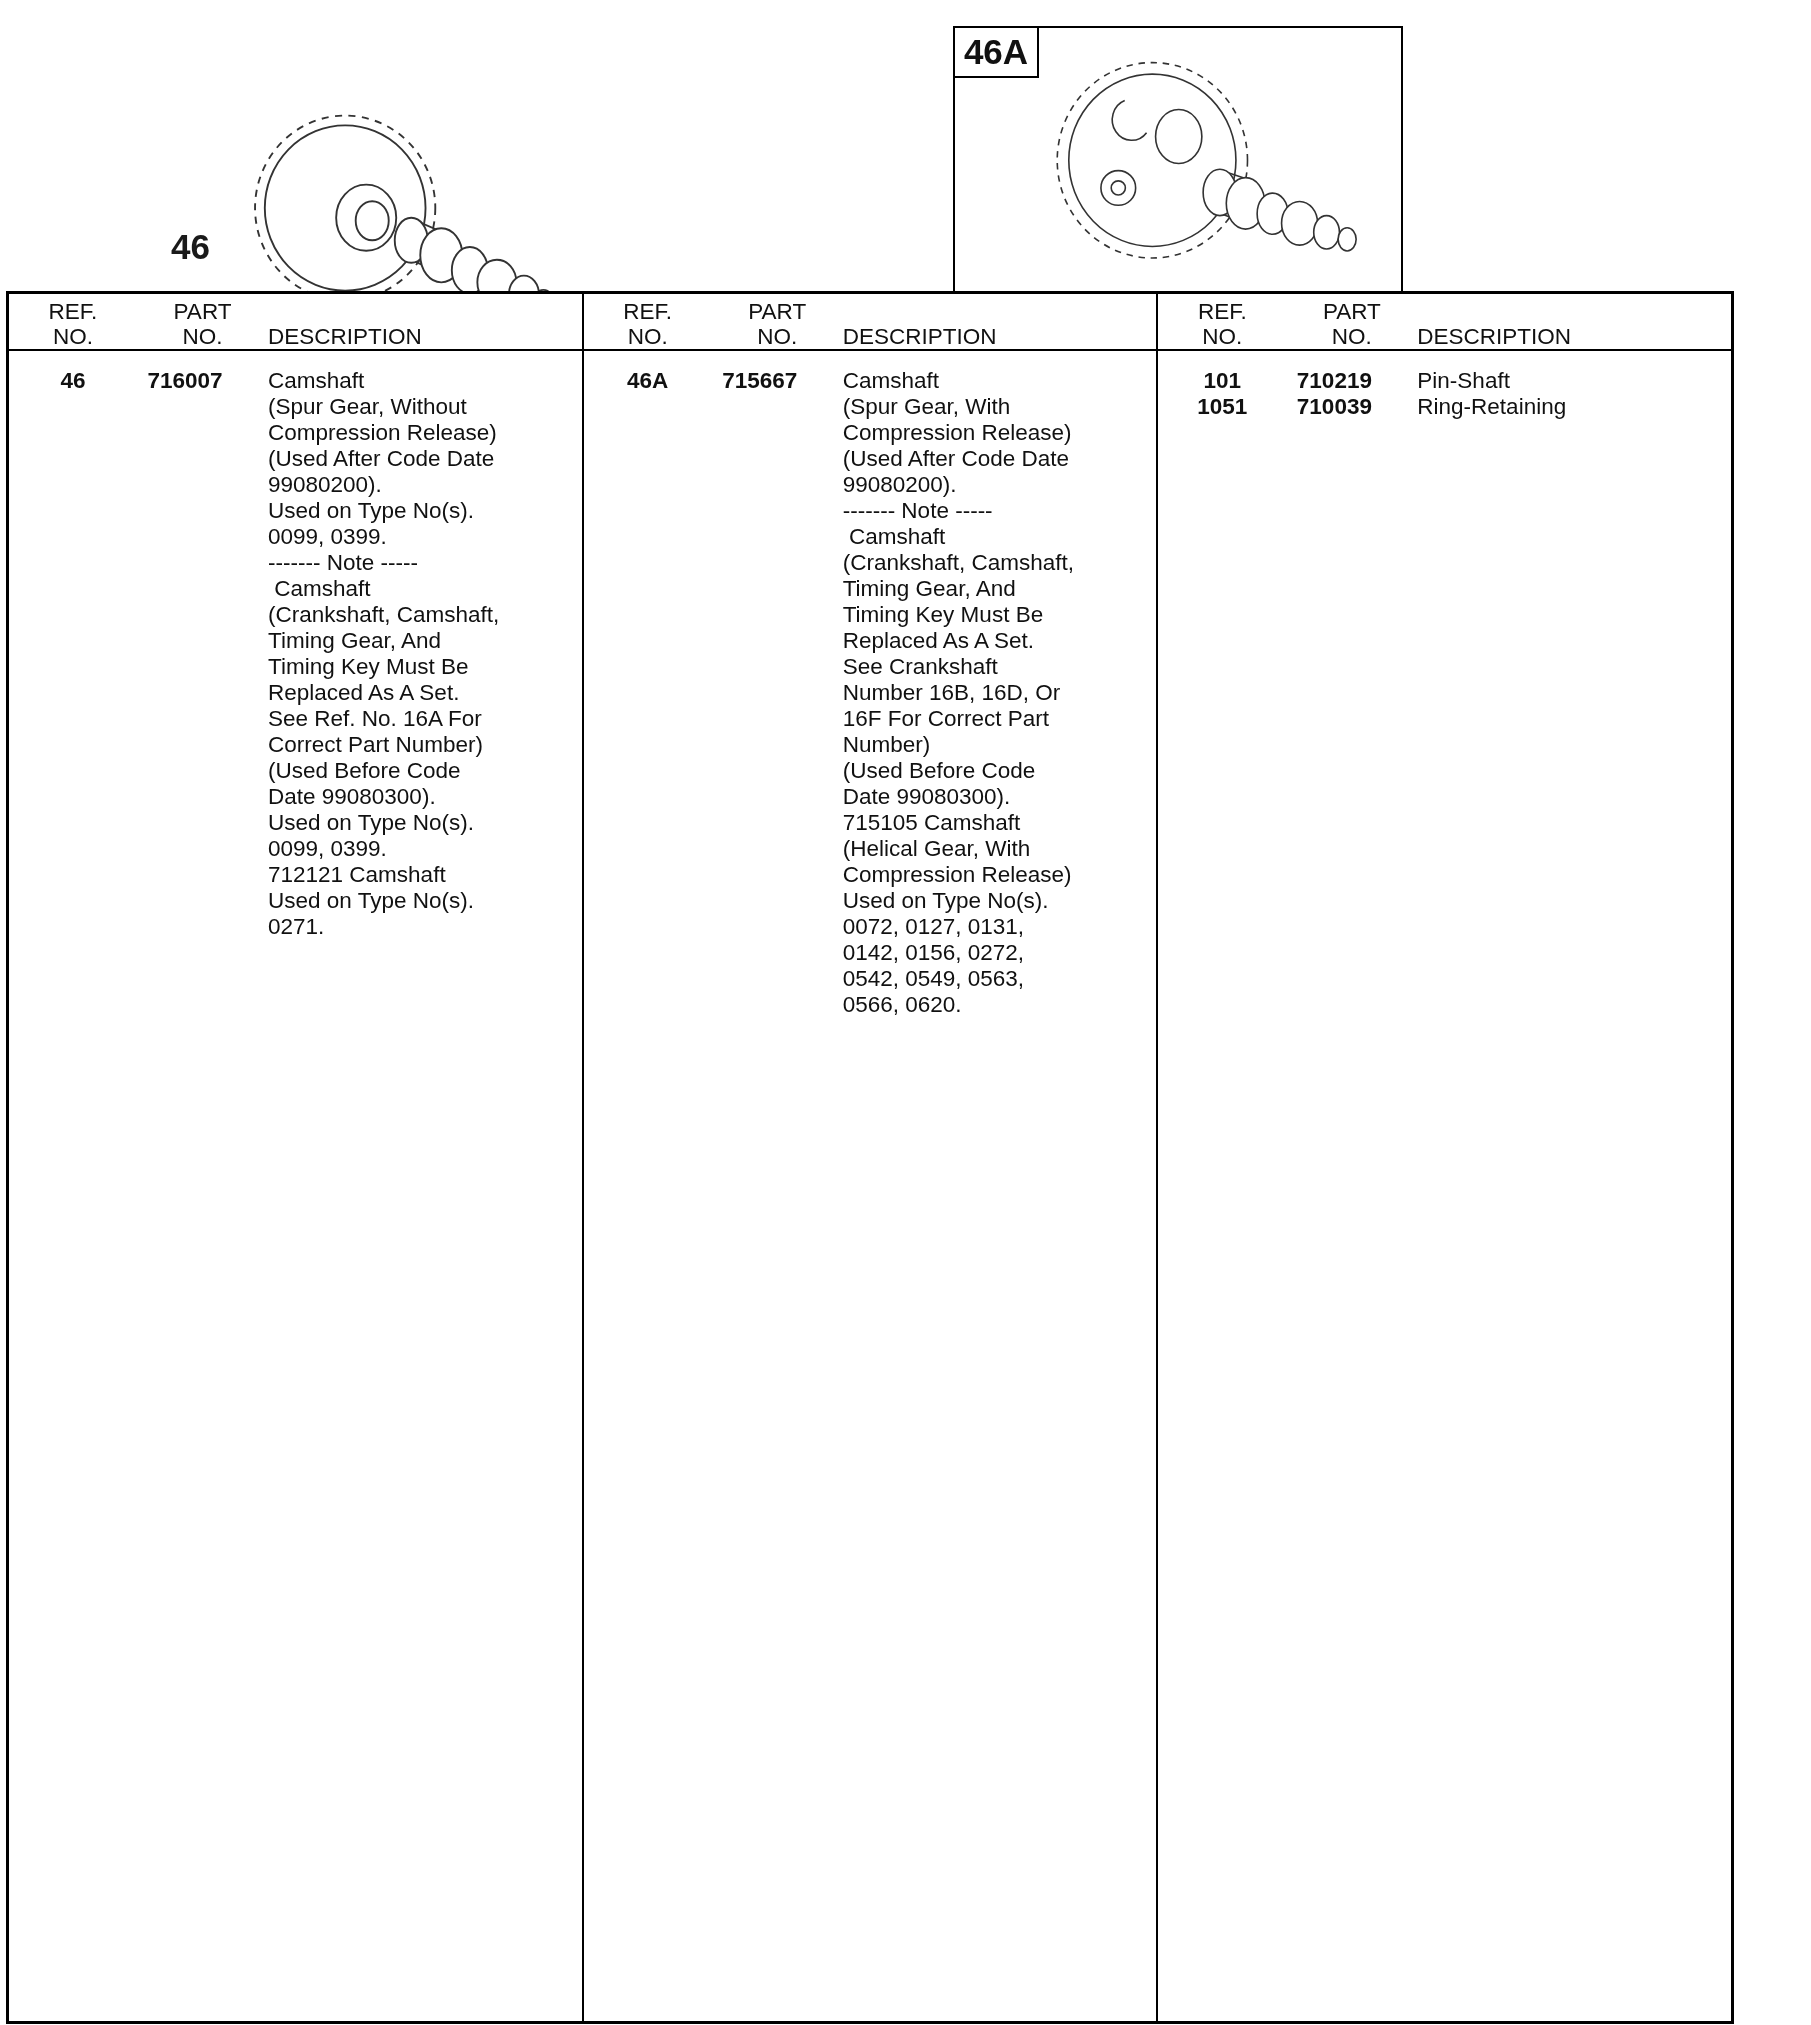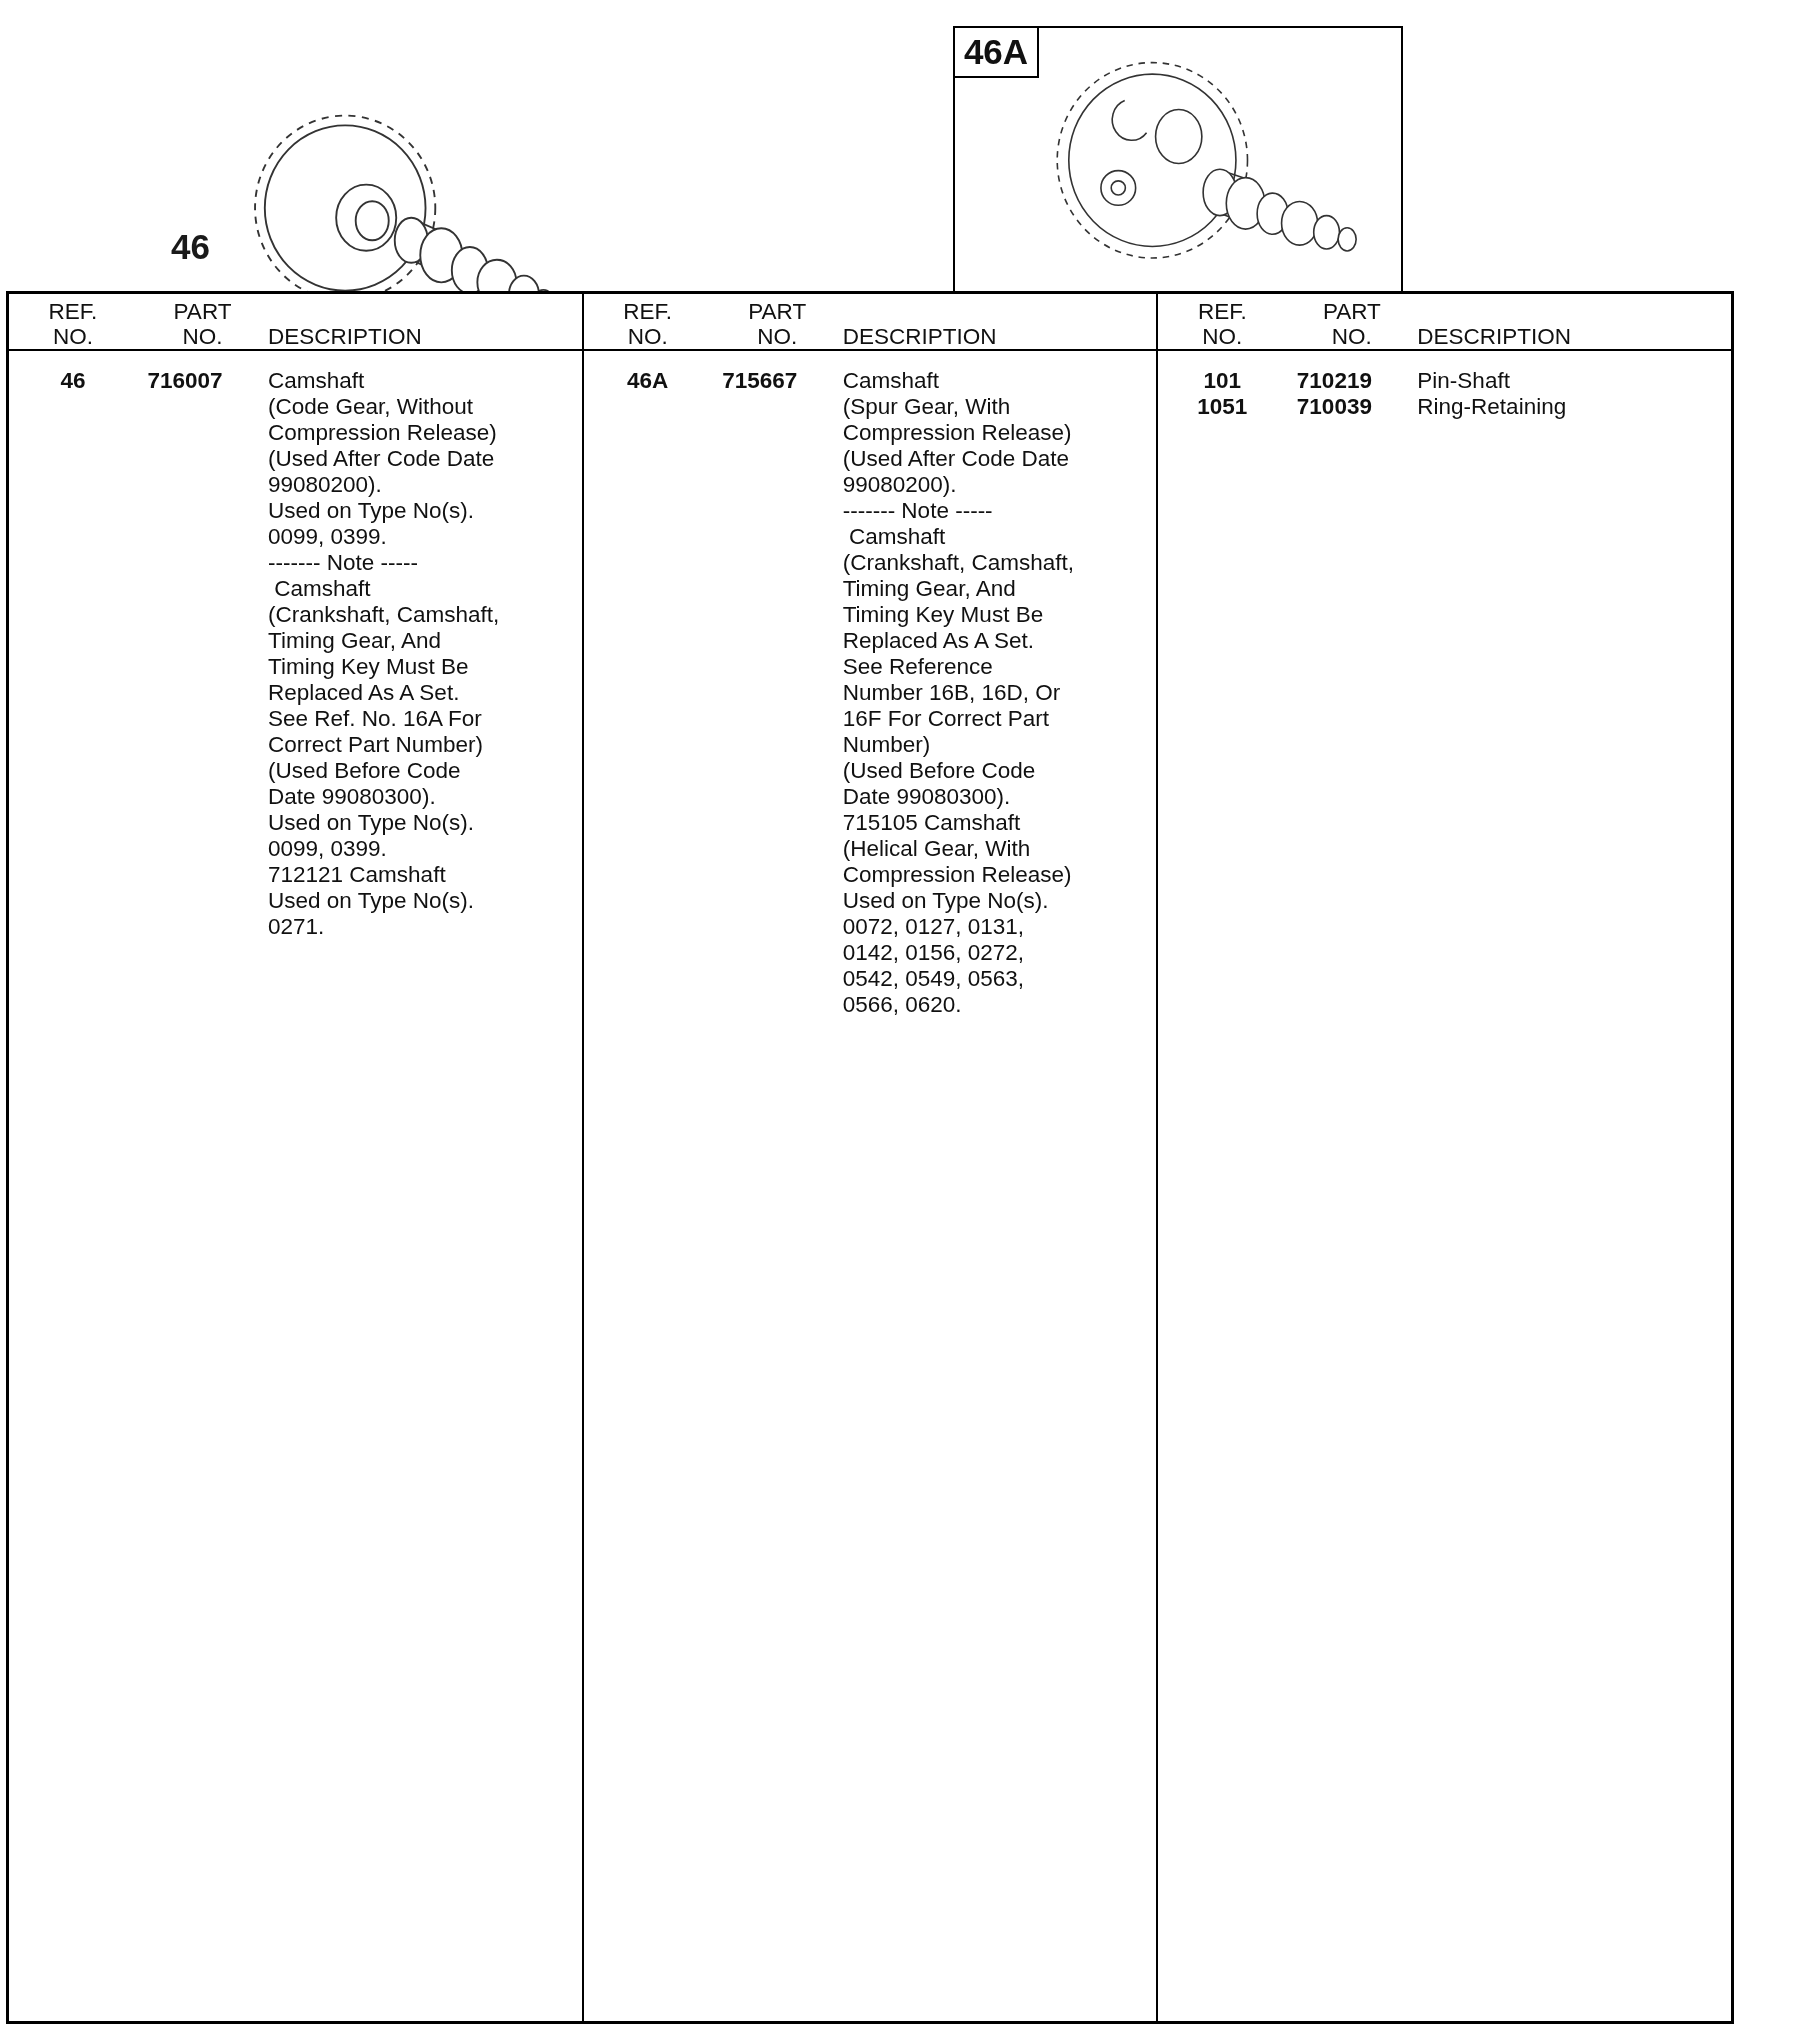--- a/index.html
+++ b/index.html
@@ -154,21 +154,21 @@
         <div class="h-ref-bot">NO.</div>
         <div class="h-part-bot">NO.</div>
         <div class="h-desc">DESCRIPTION</div>
       </div>
       <div class="group-body">
         <div class="entry">
           <div class="ref">46</div>
           <div class="part">716007</div>
           <div class="desc">
               <div class="desc-line">Camshaft</div>
-              <div class="desc-line">(Code Gear, Without</div>
+              <div class="desc-line">(Spur Gear, Without</div>
               <div class="desc-line">Compression Release)</div>
               <div class="desc-line">(Used After Code Date</div>
               <div class="desc-line">99080200).</div>
               <div class="desc-line">Used on Type No(s).</div>
               <div class="desc-line">0099, 0399.</div>
               <div class="desc-line"><b>------- Note -----</b></div>
               <div class="desc-line">&nbsp;Camshaft</div>
               <div class="desc-line">(Crankshaft, Camshaft,</div>
               <div class="desc-line">Timing Gear, And</div>
               <div class="desc-line">Timing Key Must Be</div>
@@ -204,21 +204,21 @@
               <div class="desc-line">(Spur Gear, With</div>
               <div class="desc-line">Compression Release)</div>
               <div class="desc-line">(Used After Code Date</div>
               <div class="desc-line">99080200).</div>
               <div class="desc-line"><b>------- Note -----</b></div>
               <div class="desc-line">&nbsp;Camshaft</div>
               <div class="desc-line">(Crankshaft, Camshaft,</div>
               <div class="desc-line">Timing Gear, And</div>
               <div class="desc-line">Timing Key Must Be</div>
               <div class="desc-line">Replaced As A Set.</div>
-              <div class="desc-line">See Reference</div>
+              <div class="desc-line">See Crankshaft</div>
               <div class="desc-line">Number 16B, 16D, Or</div>
               <div class="desc-line">16F For Correct Part</div>
               <div class="desc-line">Number)</div>
               <div class="desc-line">(Used Before Code</div>
               <div class="desc-line">Date 99080300).</div>
               <div class="desc-line"><b>715105</b> Camshaft</div>
               <div class="desc-line">(Helical Gear, With</div>
               <div class="desc-line">Compression Release)</div>
               <div class="desc-line">Used on Type No(s).</div>
               <div class="desc-line">0072, 0127, 0131,</div>

